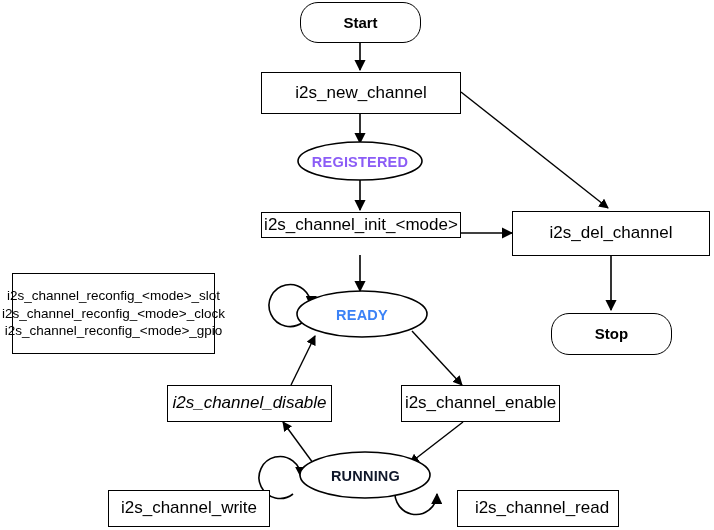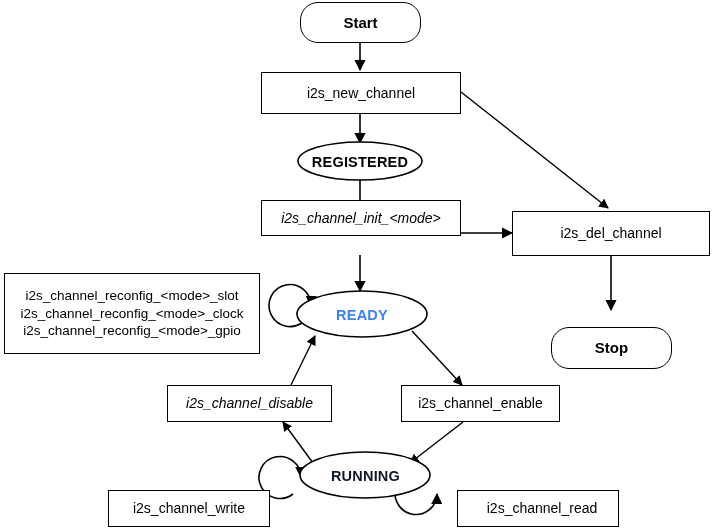--- a/index.html
+++ b/index.html
@@ -27,21 +27,21 @@
   .node {
     position: absolute;
     box-sizing: border-box;
     display: flex;
     align-items: center;
     justify-content: center;
     text-align: center;
     background: #ffffff;
     border: 1.6px solid #000000;
     color: #000000;
-    font-size: 14px;
+    font-size: 17px;
     line-height: 1.32;
     z-index: 2;
   }
   .node.terminal {
     border-radius: 18px;
     font-weight: bold;
     font-size: 15px;
   }
   .node.process {
     border-radius: 0;
@@ -119,37 +119,37 @@
   </svg>
 
   <div class="node terminal" style="left:300px; top:2px; width:121px; height:41px;">
     <span>Start</span>
   </div>
 
   <div class="node process" style="left:261px; top:72px; width:200px; height:42px;">
     <span>i2s_new_channel</span>
   </div>
 
-  <div class="state-label" style="left:298px; top:152px; width:124px; height:19px; color:#000000;">
+  <div class="state-label" style="left:298px; top:152px; width:124px; height:19px; color:#8b5cf6;">
     <span>REGISTERED</span>
   </div>
 
-  <div class="node process" style="left:261px; top:200px; width:200px; height:36px;font-style:italic;">
+  <div class="node process" style="left:261px; top:212px; width:200px; height:26px;">
     <span>i2s_channel_init_&lt;mode&gt;</span>
   </div>
 
   <div class="node process" style="left:512px; top:211px; width:198px; height:45px;">
     <span>i2s_del_channel</span>
   </div>
 
-  <div class="node terminal" style="left:551px; top:327px; width:121px; height:42px;">
+  <div class="node terminal" style="left:551px; top:313px; width:121px; height:42px;">
     <span>Stop</span>
   </div>
 
-  <div class="node note" style="left:4px; top:273px; width:256px; height:81px;">
+  <div class="node note" style="left:12px; top:273px; width:203px; height:81px;">
     <span class="note-lines">
       <span>i2s_channel_reconfig_&lt;mode&gt;_slot</span>
       <span>i2s_channel_reconfig_&lt;mode&gt;_clock</span>
       <span>i2s_channel_reconfig_&lt;mode&gt;_gpio</span>
     </span>
   </div>
 
   <div class="state-label" style="left:312px; top:305px; width:100px; height:19px; color:#3b82f6;">
     <span>READY</span>
   </div>

